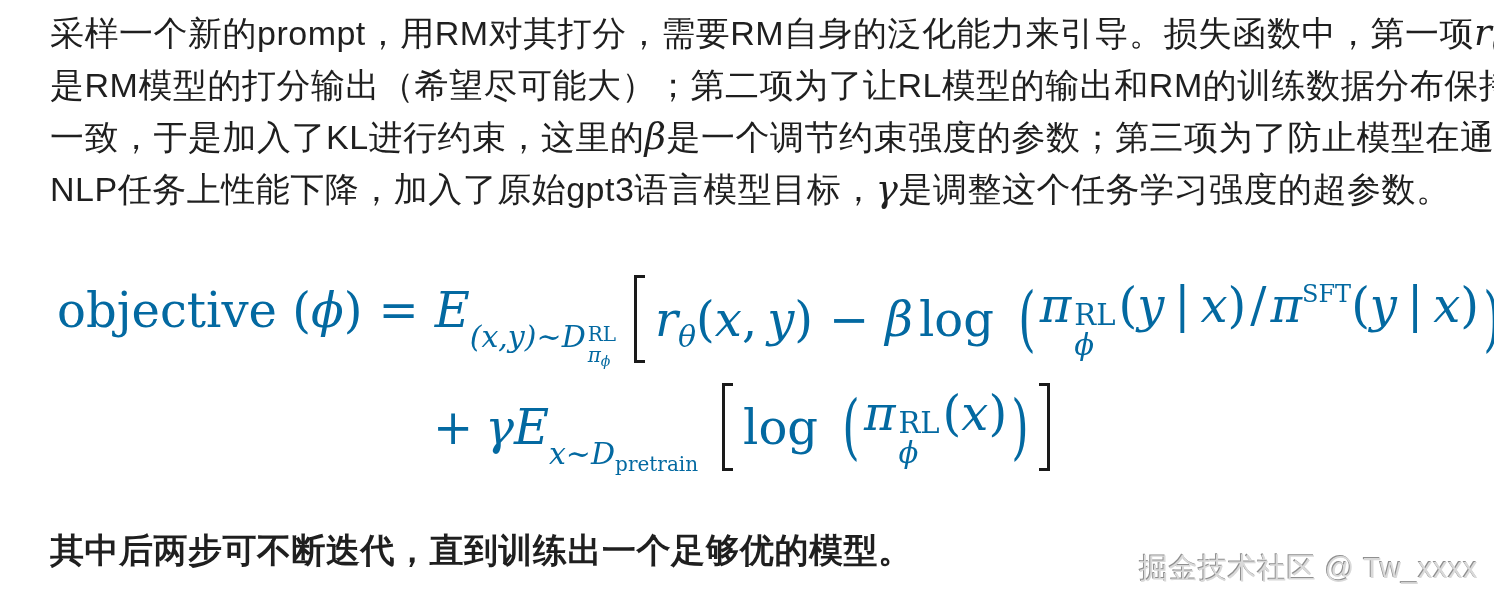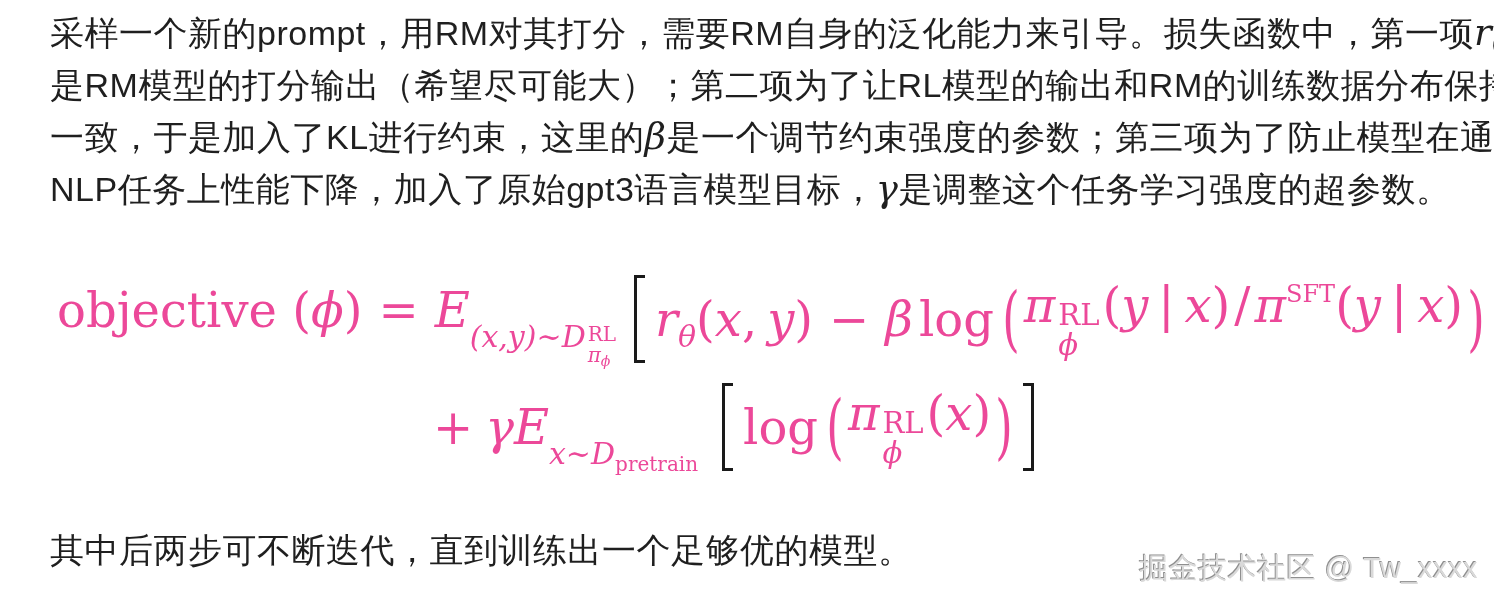--- a/index.html
+++ b/index.html
@@ -3,41 +3,41 @@
 <meta charset="utf-8">
 <style>
   html,body{margin:0;padding:0;}
   body{
     width:1494px;height:598px;background:#ffffff;position:relative;overflow:hidden;
     font-family:"Liberation Sans","DejaVu Sans",sans-serif;
   }
   
   .para{position:absolute;left:50px;color:#1f1f1f;}
   .para1{top:7px;}
-  .para2{top:524px;}
+  .para2{top:524px;font-weight:bold;}
   .pline{height:52px;line-height:52px;font-size:34px;white-space:nowrap;letter-spacing:0.5px;}
   .imath{font-family:"DejaVu Serif","Liberation Serif",serif;font-style:italic;font-size:37px;}
   .imath sub{font-size:25px;vertical-align:-7px;line-height:0;font-style:italic;}
   
-  .formula{position:absolute;left:0;top:272px;width:1474px;color:#ec4899;}
+  .formula{position:absolute;left:0;top:272px;width:1474px;color:#0369a1;}
   .fline{display:flex;align-items:center;font-family:"DejaVu Serif","Liberation Serif",serif;
          font-size:48px;line-height:1;height:94px;}
   .fline1{margin-left:57px;}
   .fline2{margin-left:433px;margin-top:14px;}
   .atom{display:inline-block;white-space:nowrap;flex:0 0 auto;}
   .it{font-style:italic;}
   .up{font-style:normal;}
   .eq{margin:0 16px;}
   .op{margin:0 16px;}
   .sep{margin-right:10px;}
   .bar{margin:0 10px;}
   .slash{margin:0 4px;}
   .plus{margin-right:12px;}
   .beta{margin-right:6px;}
-  .logw{margin-right:4px;text-align:right;}
+  .logw{margin-right:20px;text-align:right;}
   .esub{display:inline-block;font-size:30px;position:relative;top:20px;}
   .dstack{display:inline-flex;flex-direction:column;align-items:flex-start;font-size:20px;
           line-height:1.05;position:relative;top:-6px;margin-left:2px;}
   .dstack .ssub{font-size:14px;vertical-align:-4px;line-height:0;}
   .pret{font-size:20px;vertical-align:-7px;line-height:0;margin-top:24px;}
   .pstack{display:inline-flex;flex-direction:column;align-items:flex-start;font-size:29px;
           line-height:1.02;position:relative;top:3px;margin:0 3px;}
   .msub{font-size:30px;vertical-align:-11px;line-height:0;}
   .msup{font-size:24px;vertical-align:20px;line-height:0;}
   .sq{box-sizing:border-box;width:11px;height:88px;border:3px solid #1a1a1a;flex:0 0 auto;}

